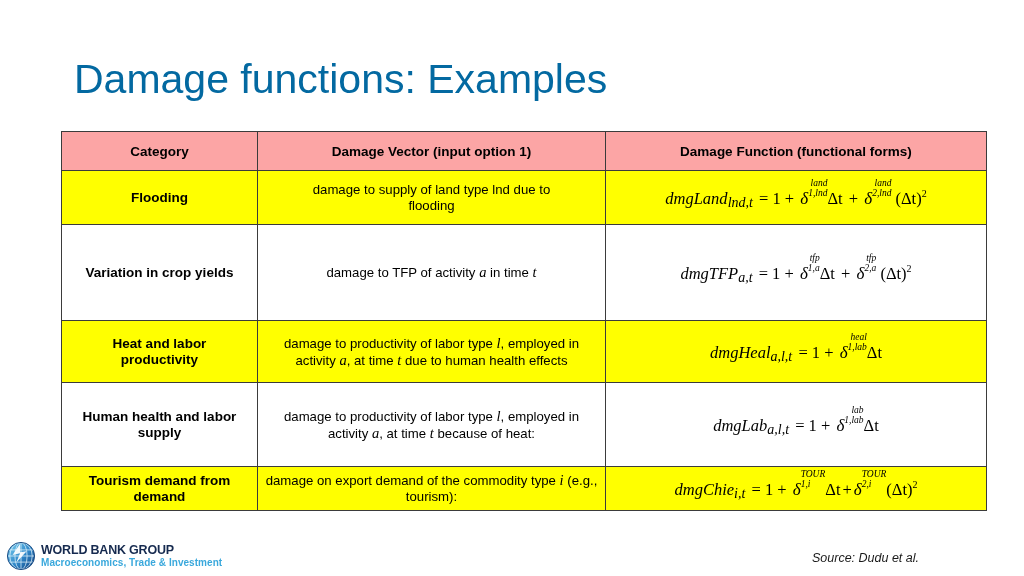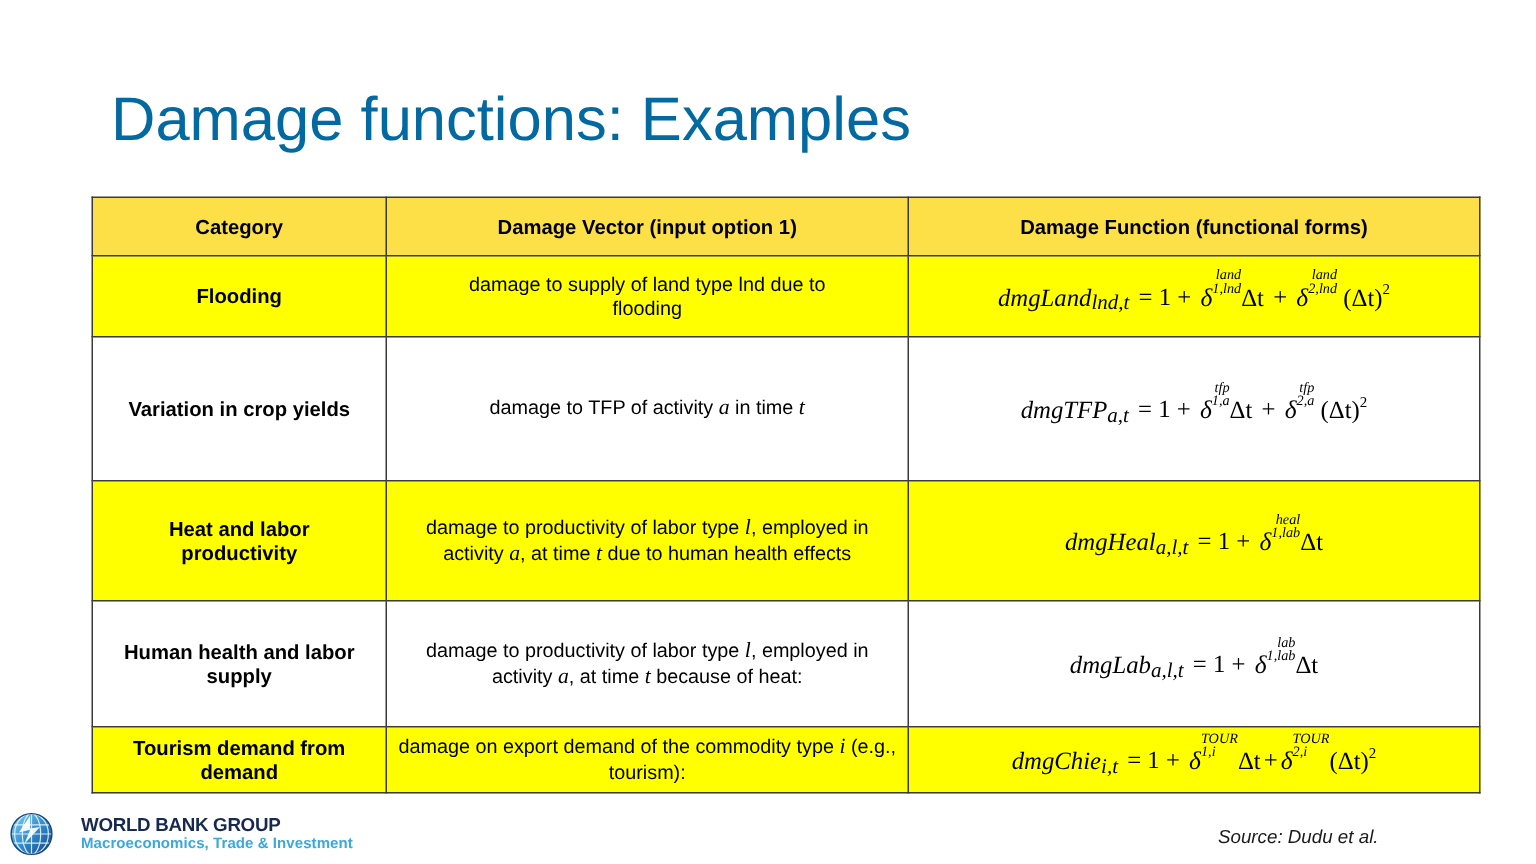--- a/index.html
+++ b/index.html
@@ -42,21 +42,21 @@
     padding: 2px 5px;
     vertical-align: middle;
     text-align: center;
     color: #000000;
   }
   #damage-table .col-cat   { width: 196px; }
   #damage-table .col-vec   { width: 348px; }
   #damage-table .col-fun   { width: 381px; }
 
   .hdr-cell {
-    background: #fde047;
+    background: #fca5a5;
     font-weight: bold;
     font-size: 13.5px;
     height: 34px;
   }
 
   .row-yellow td { background: #ffff00; }
   .row-white  td { background: #ffffff; }
 
   .cat-cell {
     font-weight: bold;
@@ -150,21 +150,21 @@
     top: 541px;
     display: flex;
     align-items: center;
   }
   #wb-globe {
     width: 30px;
     height: 30px;
     flex: 0 0 auto;
   }
   #wb-wordmark {
-    margin-left: 18px;
+    margin-left: 5px;
     line-height: 1.0;
   }
   #wb-name {
     font-size: 12.5px;
     font-weight: bold;
     color: #162a4f;
     letter-spacing: -0.2px;
   }
   #wb-tagline {
     font-size: 10px;
@@ -225,21 +225,21 @@
       <td class="vec-cell">
         <span>damage to TFP of activity </span><span class="mv">a</span><span> in time </span><span class="mv">t</span>
       </td>
       <td class="fun-cell">
         <span class="formula">
           <span>dmgTFP</span><span class="sub-only">a,t</span><span class="op"> = 1 + </span><span class="delta-grp"><span class="dsym">δ</span><span class="scripts"><span class="sup">tfp</span><span class="sub">1,a</span></span></span><span class="up">Δt</span><span class="op"> + </span><span class="delta-grp"><span class="dsym">δ</span><span class="scripts"><span class="sup">tfp</span><span class="sub">2,a</span></span></span><span class="up"> (Δt)</span><span class="sq">2</span>
         </span>
       </td>
     </tr>
 
-    <tr class="row-yellow" style="height:80px;">
+    <tr class="row-yellow" style="height:62px;">
       <td class="cat-cell">
         <span>Heat and labor</span><br>
         <span>productivity</span>
       </td>
       <td class="vec-cell">
         <span>damage to productivity of labor type </span><span class="mv">l</span><span>, employed in activity </span><span class="mv">a</span><span>, at time </span><span class="mv">t</span><span> due to human health effects</span>
       </td>
       <td class="fun-cell">
         <span class="formula">
           <span>dmgHeal</span><span class="sub-only">a,l,t</span><span class="op"> = 1 + </span><span class="delta-grp"><span class="dsym">δ</span><span class="scripts"><span class="sup">heal</span><span class="sub">1,lab</span></span></span><span class="up">Δt</span>

